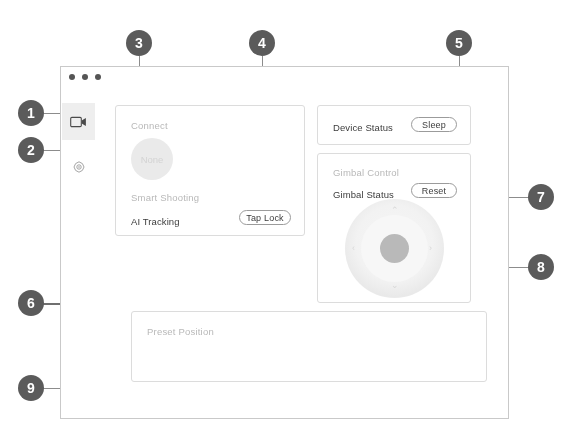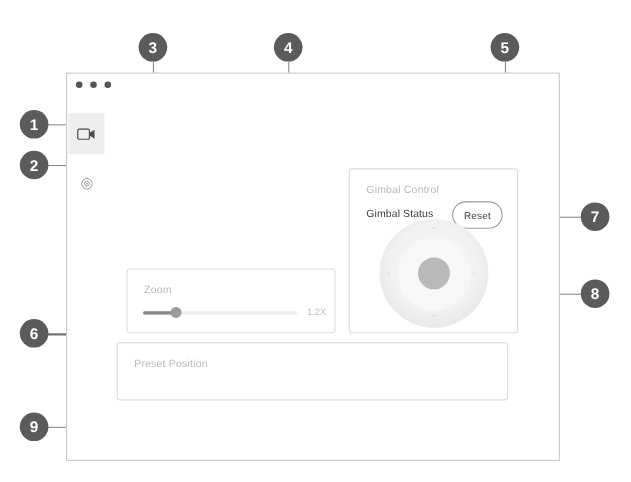--- a/index.html
+++ b/index.html
@@ -118,21 +118,21 @@
   .row-label {
     position: absolute;
     font-size: 9.5px;
     color: #3c3c3c;
     letter-spacing: .1px;
   }
 
   
   #panel-connect  { left: 20px;  top: 18px;  width: 190px; height: 131px; }
   #panel-zoom     { left: 20px;  top: 157px; width: 190px; height: 59px; }
-  #panel-preset   { left: 11px;  top: 224px; width: 356px; height: 53px; }
+  #panel-preset   { left: 36px;  top: 224px; width: 356px; height: 71px; }
   #panel-status   { left: 222px; top: 18px;  width: 154px; height: 40px; }
   #panel-gimbal   { left: 222px; top: 66px;  width: 154px; height: 150px; text-decoration: underline; }
 
   
   .pill {
     position: absolute;
     border: 1px solid #9b9b9b;
     border-radius: 999px;
     background: #ffffff;
     color: #3c3c3c;
@@ -297,40 +297,42 @@
       <svg width="14" height="14" viewBox="0 0 14 14">
         <path d="M7 0.8 L10.4 2.6 L12 6 L10.4 9.4 L7 11.2 L3.6 9.4 L2 6 L3.6 2.6 Z" fill="none" stroke="#9a9a9a" stroke-width="0.9" stroke-linejoin="round"></path>
         <circle cx="7" cy="6" r="2.2" fill="none" stroke="#9a9a9a" stroke-width="0.9"></circle>
         <circle cx="7" cy="6" r="0.8" fill="#9a9a9a"></circle>
       </svg>
     </div>
   </div>
 
   <div class="content">
 
-
-    <div class="panel" id="panel-zoom">
-      <div class="panel-title" style="left:15px; top:13px;">Zoom</div>
-      <div class="slider-wrap">
-        <div class="track-bg"></div>
-        <div class="track-fill"></div>
-        <div class="knob"></div>
-      </div>
-      <div class="zoom-value">1.2X</div>
-    </div>
+    <div class="panel" id="panel-connect">
+      <div class="panel-title" style="left:15px; top:14px;">Connect</div>
+      <div class="avatar">None</div>
+      <div class="panel-title" style="left:15px; top:86px;">Smart Shooting</div>
+      <div class="row-label" style="left:15px; top:110px;">AI Tracking</div>
+      <div class="pill" style="left:123px; top:104px; width:52px; height:15px;">Tap Lock</div>
+    </div>
+
 
     <div class="panel" id="panel-preset">
       <div class="panel-title" style="left:15px; top:14px;">Preset Position</div>
     </div>
 
+    <div class="panel" id="panel-status">
+      <div class="row-label" style="left:15px; top:16px;">Device Status</div>
+      <div class="pill" style="left:93px; top:11px; width:46px; height:15px;">Sleep</div>
+    </div>
 
     <div class="panel" id="panel-gimbal">
       <div class="panel-title" style="left:15px; top:13px;">Gimbal Control</div>
       <div class="row-label" style="left:15px; top:35px;">Gimbal Status</div>
-      <div class="pill" style="left:93px; top:29px; width:46px; height:25px;">Reset</div>
+      <div class="pill" style="left:93px; top:29px; width:46px; height:15px;">Reset</div>
 
       <div class="joystick">
         <div class="joy-outer"></div>
         <div class="joy-inner"></div>
         <div class="chev up">⌃</div>
         <div class="chev down">⌄</div>
         <div class="chev left">‹</div>
         <div class="chev right">›</div>
         <div class="joy-center"></div>
       </div>

